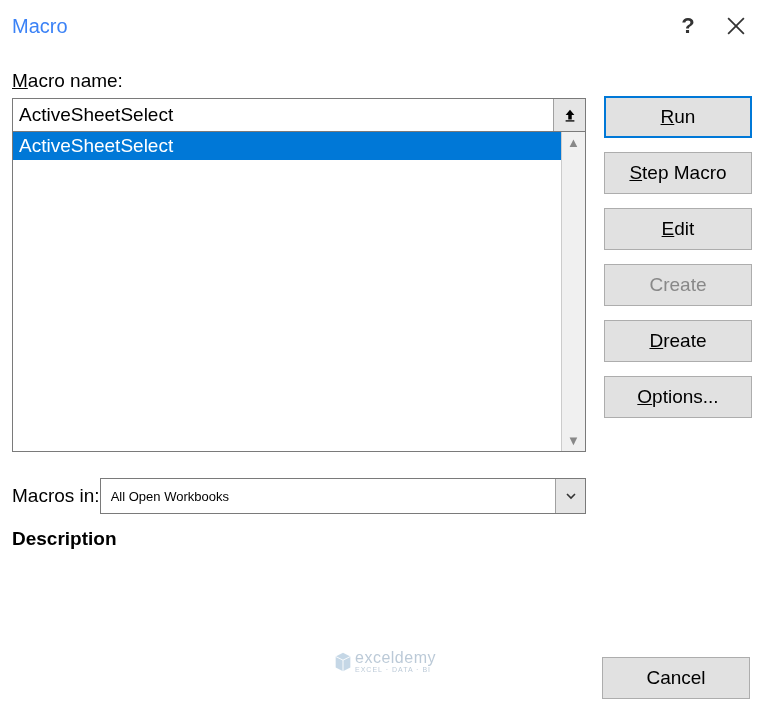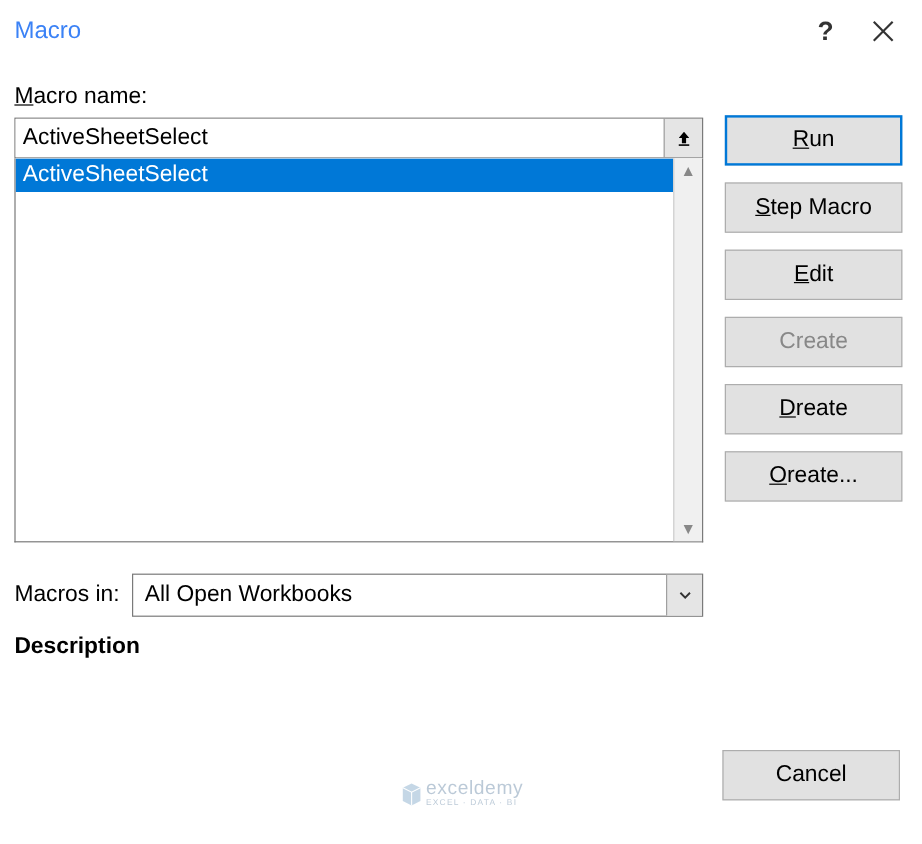--- a/index.html
+++ b/index.html
@@ -128,37 +128,37 @@
   .list-scroll .arrow {
     color: #888;
     font-size: 13px;
     cursor: pointer;
     line-height: 1;
   }
   .filter-row {
     display: flex;
     align-items: center;
     margin-top: 26px;
-    gap: 10px;
+    gap: 0;
   }
   .filter-label {
     font-size: 19px;
     white-space: nowrap;
   }
   .select-wrap {
     flex: 1;
     display: flex;
     border: 1px solid #7a7a7a;
     height: 36px;
     background: #fff;
   }
   .select-val {
     flex: 1;
     padding: 4px 10px;
-    font-size: 19px;
+    font-size: 13px;
     display: flex;
     align-items: center;
   }
   .select-btn {
     width: 30px;
     border-left: 1px solid #a0a0a0;
     background: #e5e5e5;
     display: flex;
     align-items: center;
     justify-content: center;
@@ -196,21 +196,21 @@
   }
   .btn.disabled {
     color: #888;
     cursor: default;
   }
   .btn .ul {
     text-decoration: underline;
   }
   .footer {
     position: absolute;
-    bottom: 36px;
+    bottom: 4px;
     right: 18px;
   }
   .footer .btn {
     width: 148px;
   }
   .watermark {
     position: absolute;
     bottom: 30px;
     left: 50%;
     transform: translateX(-50%);
@@ -316,21 +316,21 @@
         <span>reate</span>
       </div>
     <div class="btn">
         <span></span>
         <span class="ul">D</span>
         <span>reate</span>
       </div>
     <div class="btn">
         <span></span>
         <span class="ul">O</span>
-        <span>reate...</span>
+        <span>ptions...</span>
       </div>
   </div>
 </div>
 
 <div class="watermark">
   <svg class="wm-icon" viewBox="0 0 24 24">
       <path d="M4 6 L12 2 L20 6 L20 18 L12 22 L4 18 Z" fill="#7fa8c9"></path>
       <path d="M4 6 L12 10 L20 6 M12 10 L12 22" stroke="#fff" stroke-width="1" fill="none"></path>
     </svg>
   <div class="wm-text">

